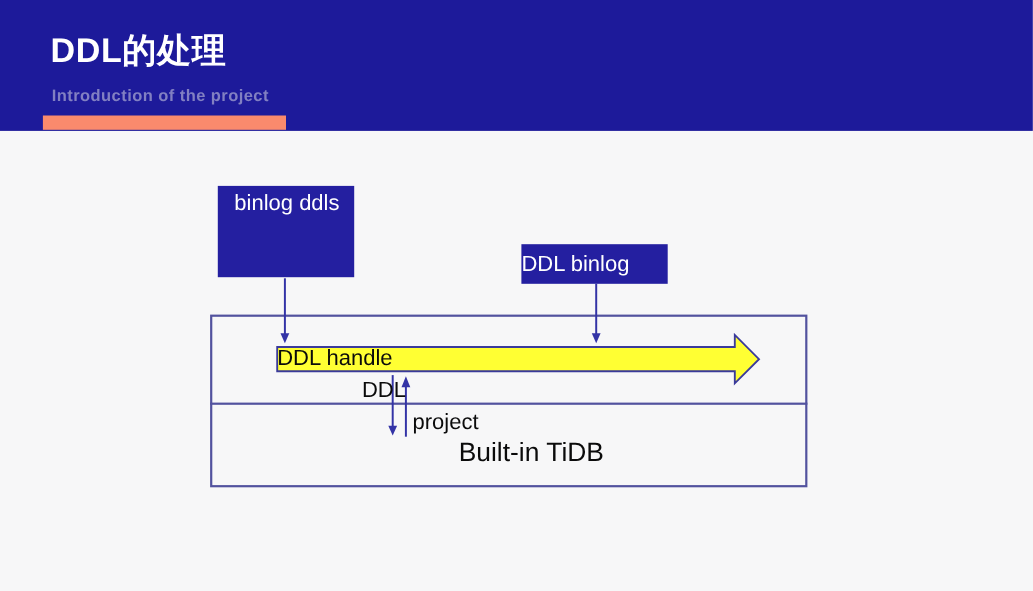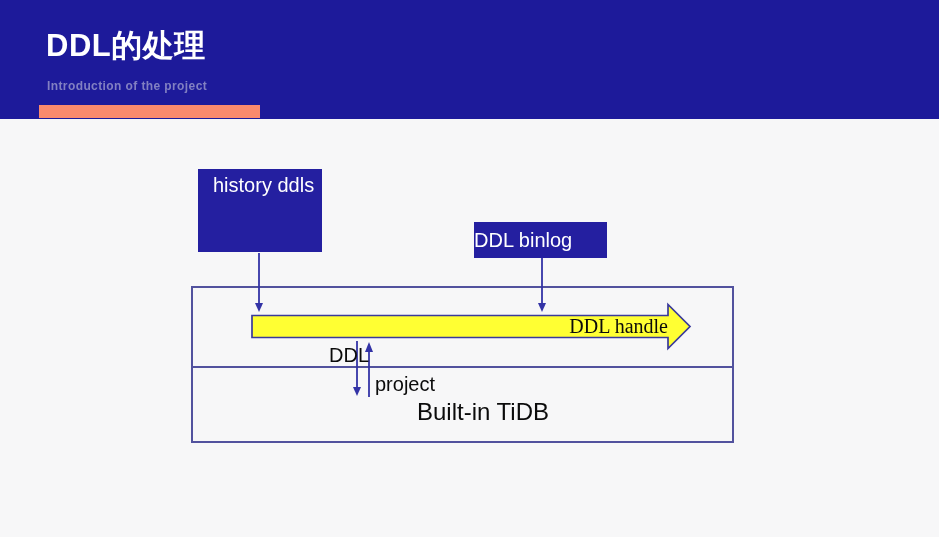--- a/index.html
+++ b/index.html
@@ -34,21 +34,21 @@
     background: var(--header-bg);
   }
   .title {
     position: absolute; left: 46px; top: 27px;
     font-size: 31px; font-weight: bold;
     color: #ffffff; letter-spacing: 0.5px;
     line-height: 38px; white-space: nowrap;
   }
   .subtitle {
     position: absolute; left: 47px; top: 79px;
-    font-size: 12px; font-weight: bold;
+    font-size: 15px; font-weight: bold;
     color: var(--subtitle-color);
     letter-spacing: 0.4px; white-space: nowrap;
   }
   .accent-bar {
     position: absolute; left: 39px; top: 105px;
     width: 221px; height: 13px;
     background: var(--accent-bar);
   }
   
   .pd-box {
@@ -85,21 +85,21 @@
     width: 939px; height: 537px;
     pointer-events: none;
   }
   .overlay .handle-shape { fill: var(--arrow-fill); stroke: var(--arrow-stroke); stroke-width: 1.7; }
   .overlay .conn-line { stroke: var(--connector); stroke-width: 1.8; fill: none; }
   .overlay .conn-head { fill: var(--connector); stroke: none; }
   
   .label { position: absolute; color: var(--label-color); font-size: 20px; white-space: nowrap; }
   .handle-label {
     left: 252px; top: 316px; width: 416px; height: 21px;
-    text-align: right; line-height: 21px; font-family: Liberation Serif, serif;
+    text-align: left; line-height: 21px;
   }
   .ddl-label    { left: 329px; top: 344px; }
   .schema-label { left: 375px; top: 373px; }
   .tidb-label   { left: 417px; top: 398px; font-size: 24px; }
 </style>
 </head>
 <body>
 
 <div class="slide">
 
@@ -133,21 +133,21 @@
       <polygon class="conn-head" points="353,387 361,387 357,396"></polygon>
     </g>
 
     <g>
       <line class="conn-line" x1="369" y1="397" x2="369" y2="351"></line>
       <polygon class="conn-head" points="365,352 373,352 369,342"></polygon>
     </g>
   </svg>
 
   <div class="pd-box">
-    <div class="indent">history ddls</div>
+    <div class="indent">binlog ddls</div>
   </div>
 
   <div class="binlog-box">
     <span>DDL binlog</span>
   </div>
 
   <div class="label handle-label">DDL handle</div>
   <div class="label ddl-label">DDL</div>
   <div class="label schema-label">project</div>
   <div class="label tidb-label">Built-in TiDB</div>

